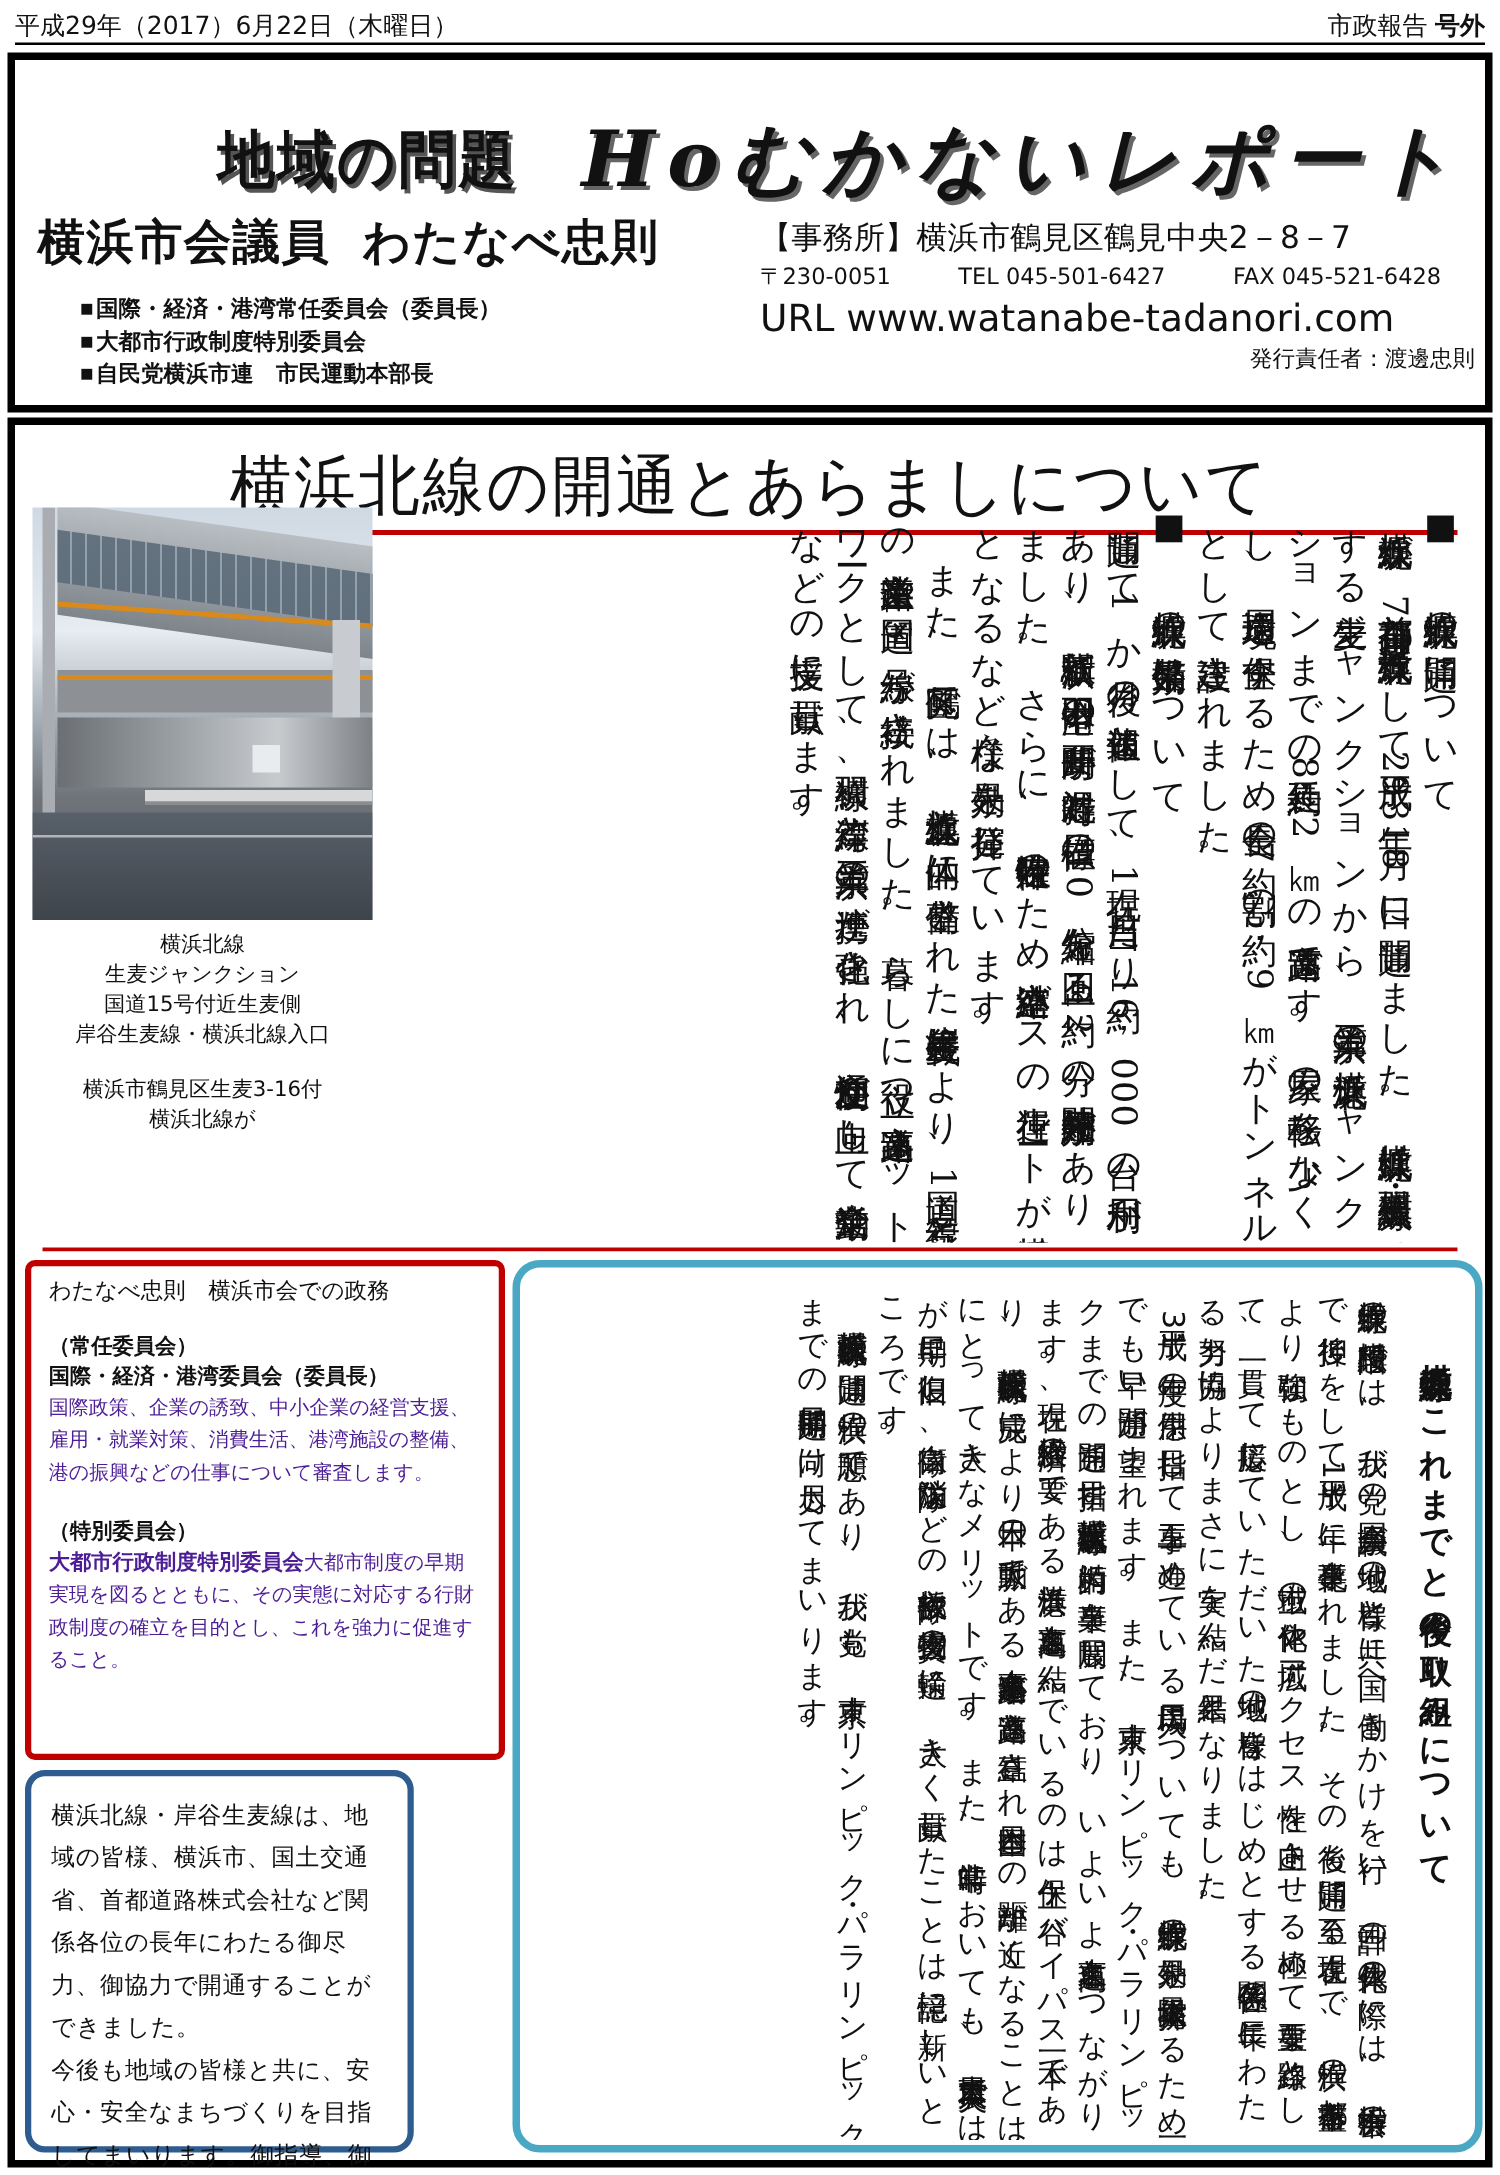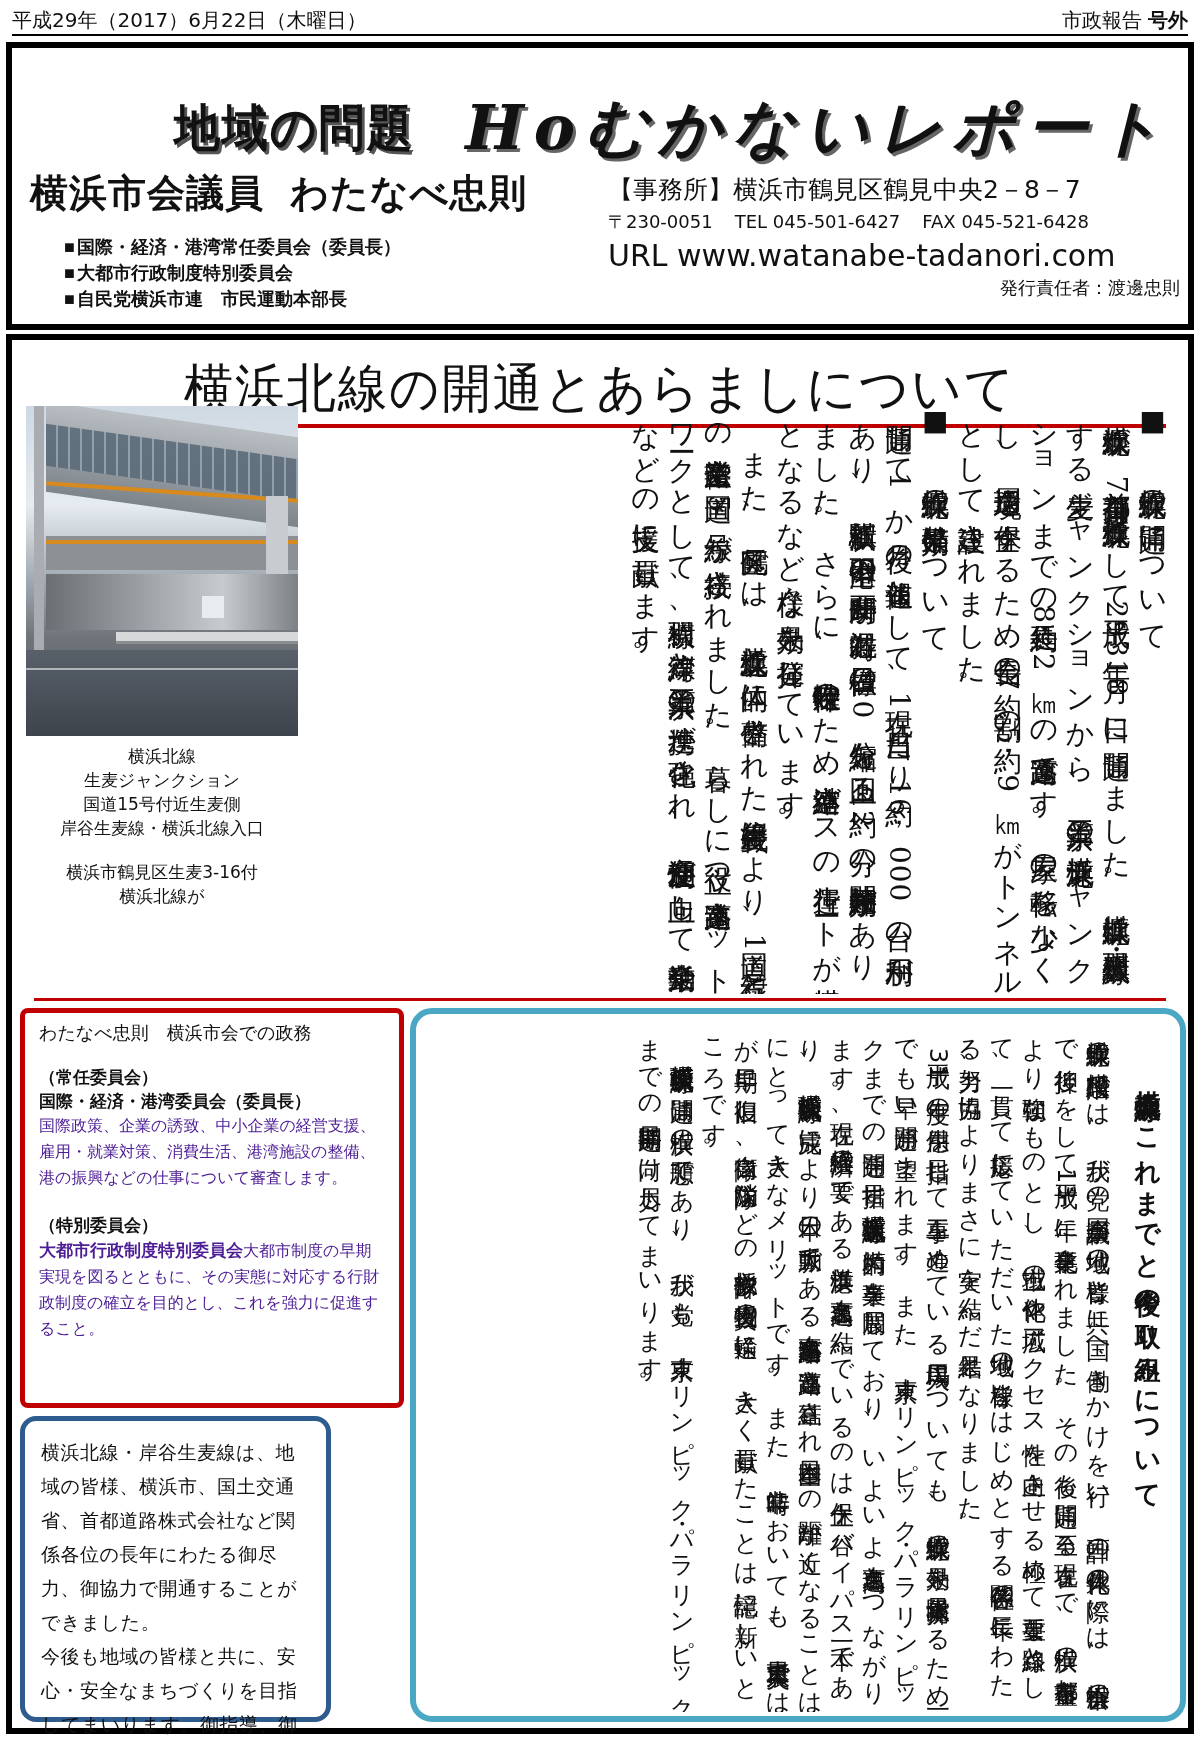--- a/index.html
+++ b/index.html
@@ -32,21 +32,21 @@
   .masthead .name-row {
     position: absolute; left: 18px; top: 120px; font-weight: bold; font-size: 38px;
     font-family: "DejaVu Sans", sans-serif; letter-spacing: 1px; text-align: right;
   }
   .masthead .name-row .name { margin-left: 26px; }
   .masthead .posts { position: absolute; left: 52px; top: 186px; font-size: 18px; font-weight: bold; line-height: 26px; }
   .masthead .posts li { list-style: none; font-family: Liberation Serif, serif; }
   .masthead .posts li::before { content: "■"; margin-right: 2px; }
   .masthead .office { position: absolute; left: 596px; top: 126px; width: 580px; font-size: 23px; line-height: 32px; }
   .masthead .office .addr { font-size: 25px; }
-  .masthead .office .contacts { display: flex; gap: 22px; font-size: 18px; }
+  .masthead .office .contacts { display: flex; gap: 54px; font-size: 18px; }
   .masthead .office .url { font-size: 30px; margin-top: 2px; }
   .masthead .office .publisher { text-align: right; font-size: 18px; padding-right: 8px; }
 
   
   .article {
     position: absolute; left: 6px; top: 334px; width: 1188px; height: 1400px;
     border: 6px solid #000;
   }
   .headline {
     position: absolute; left: 30px; right: 30px; top: 14px; height: 64px;

